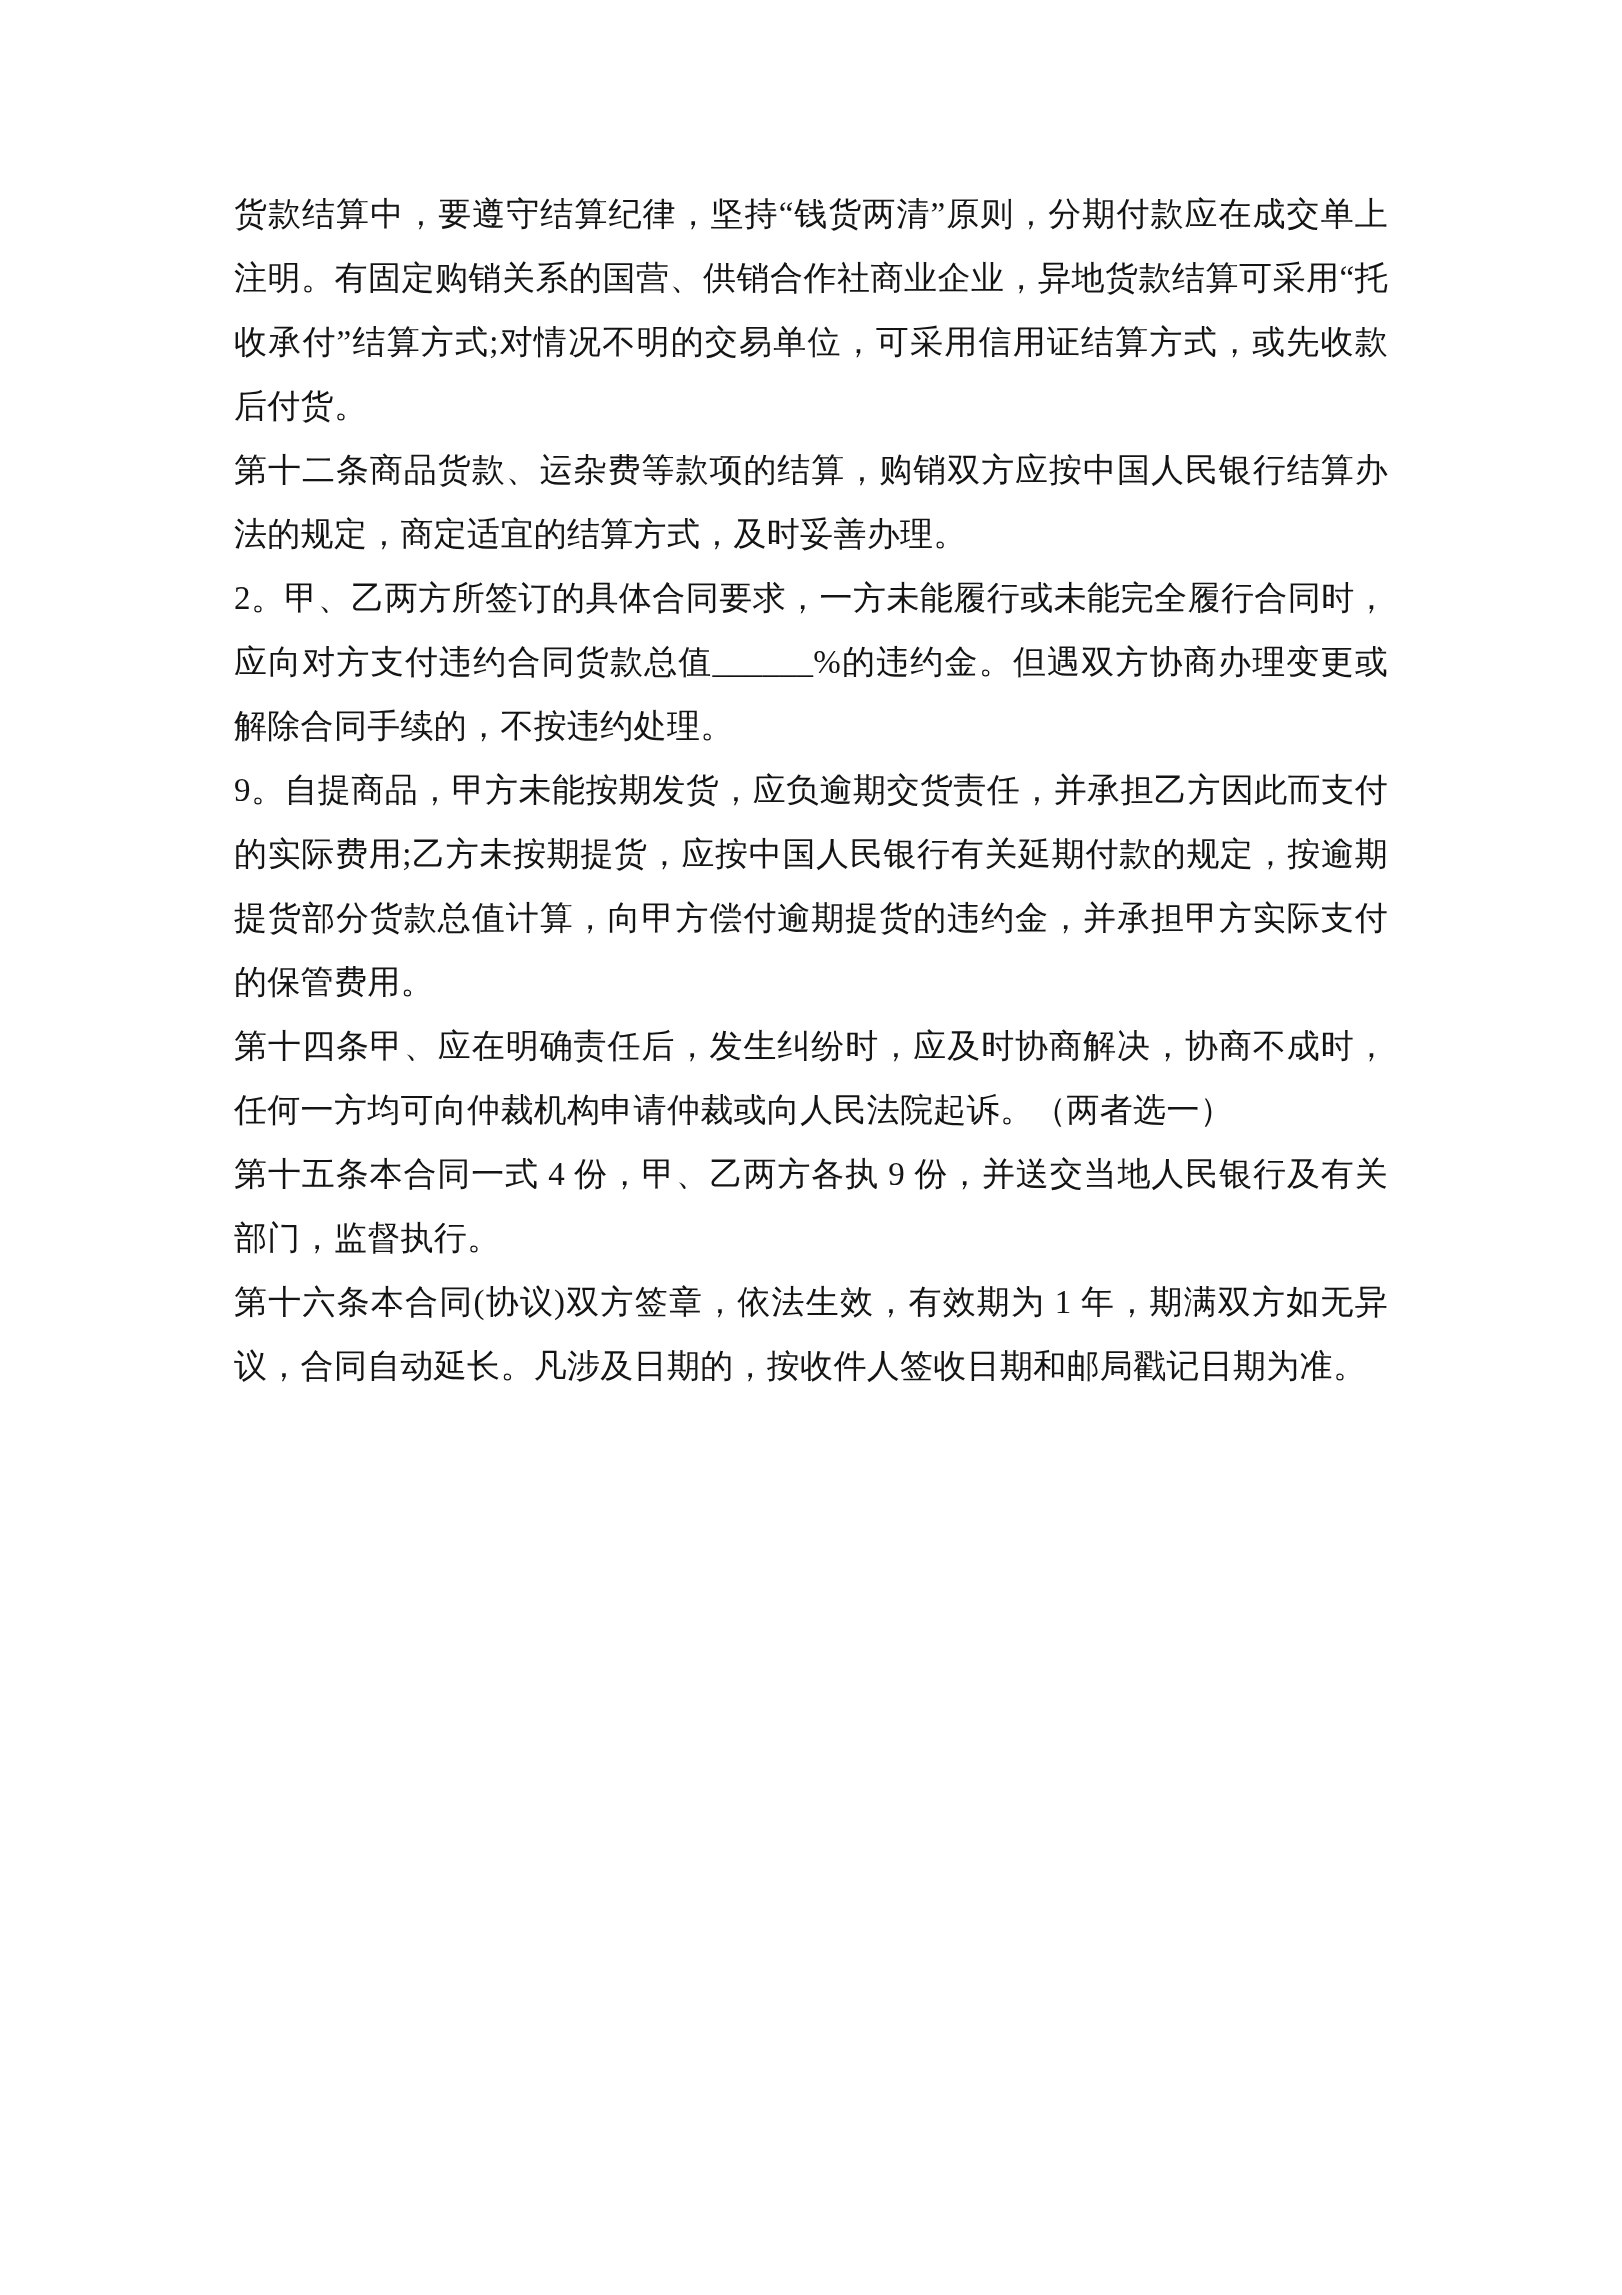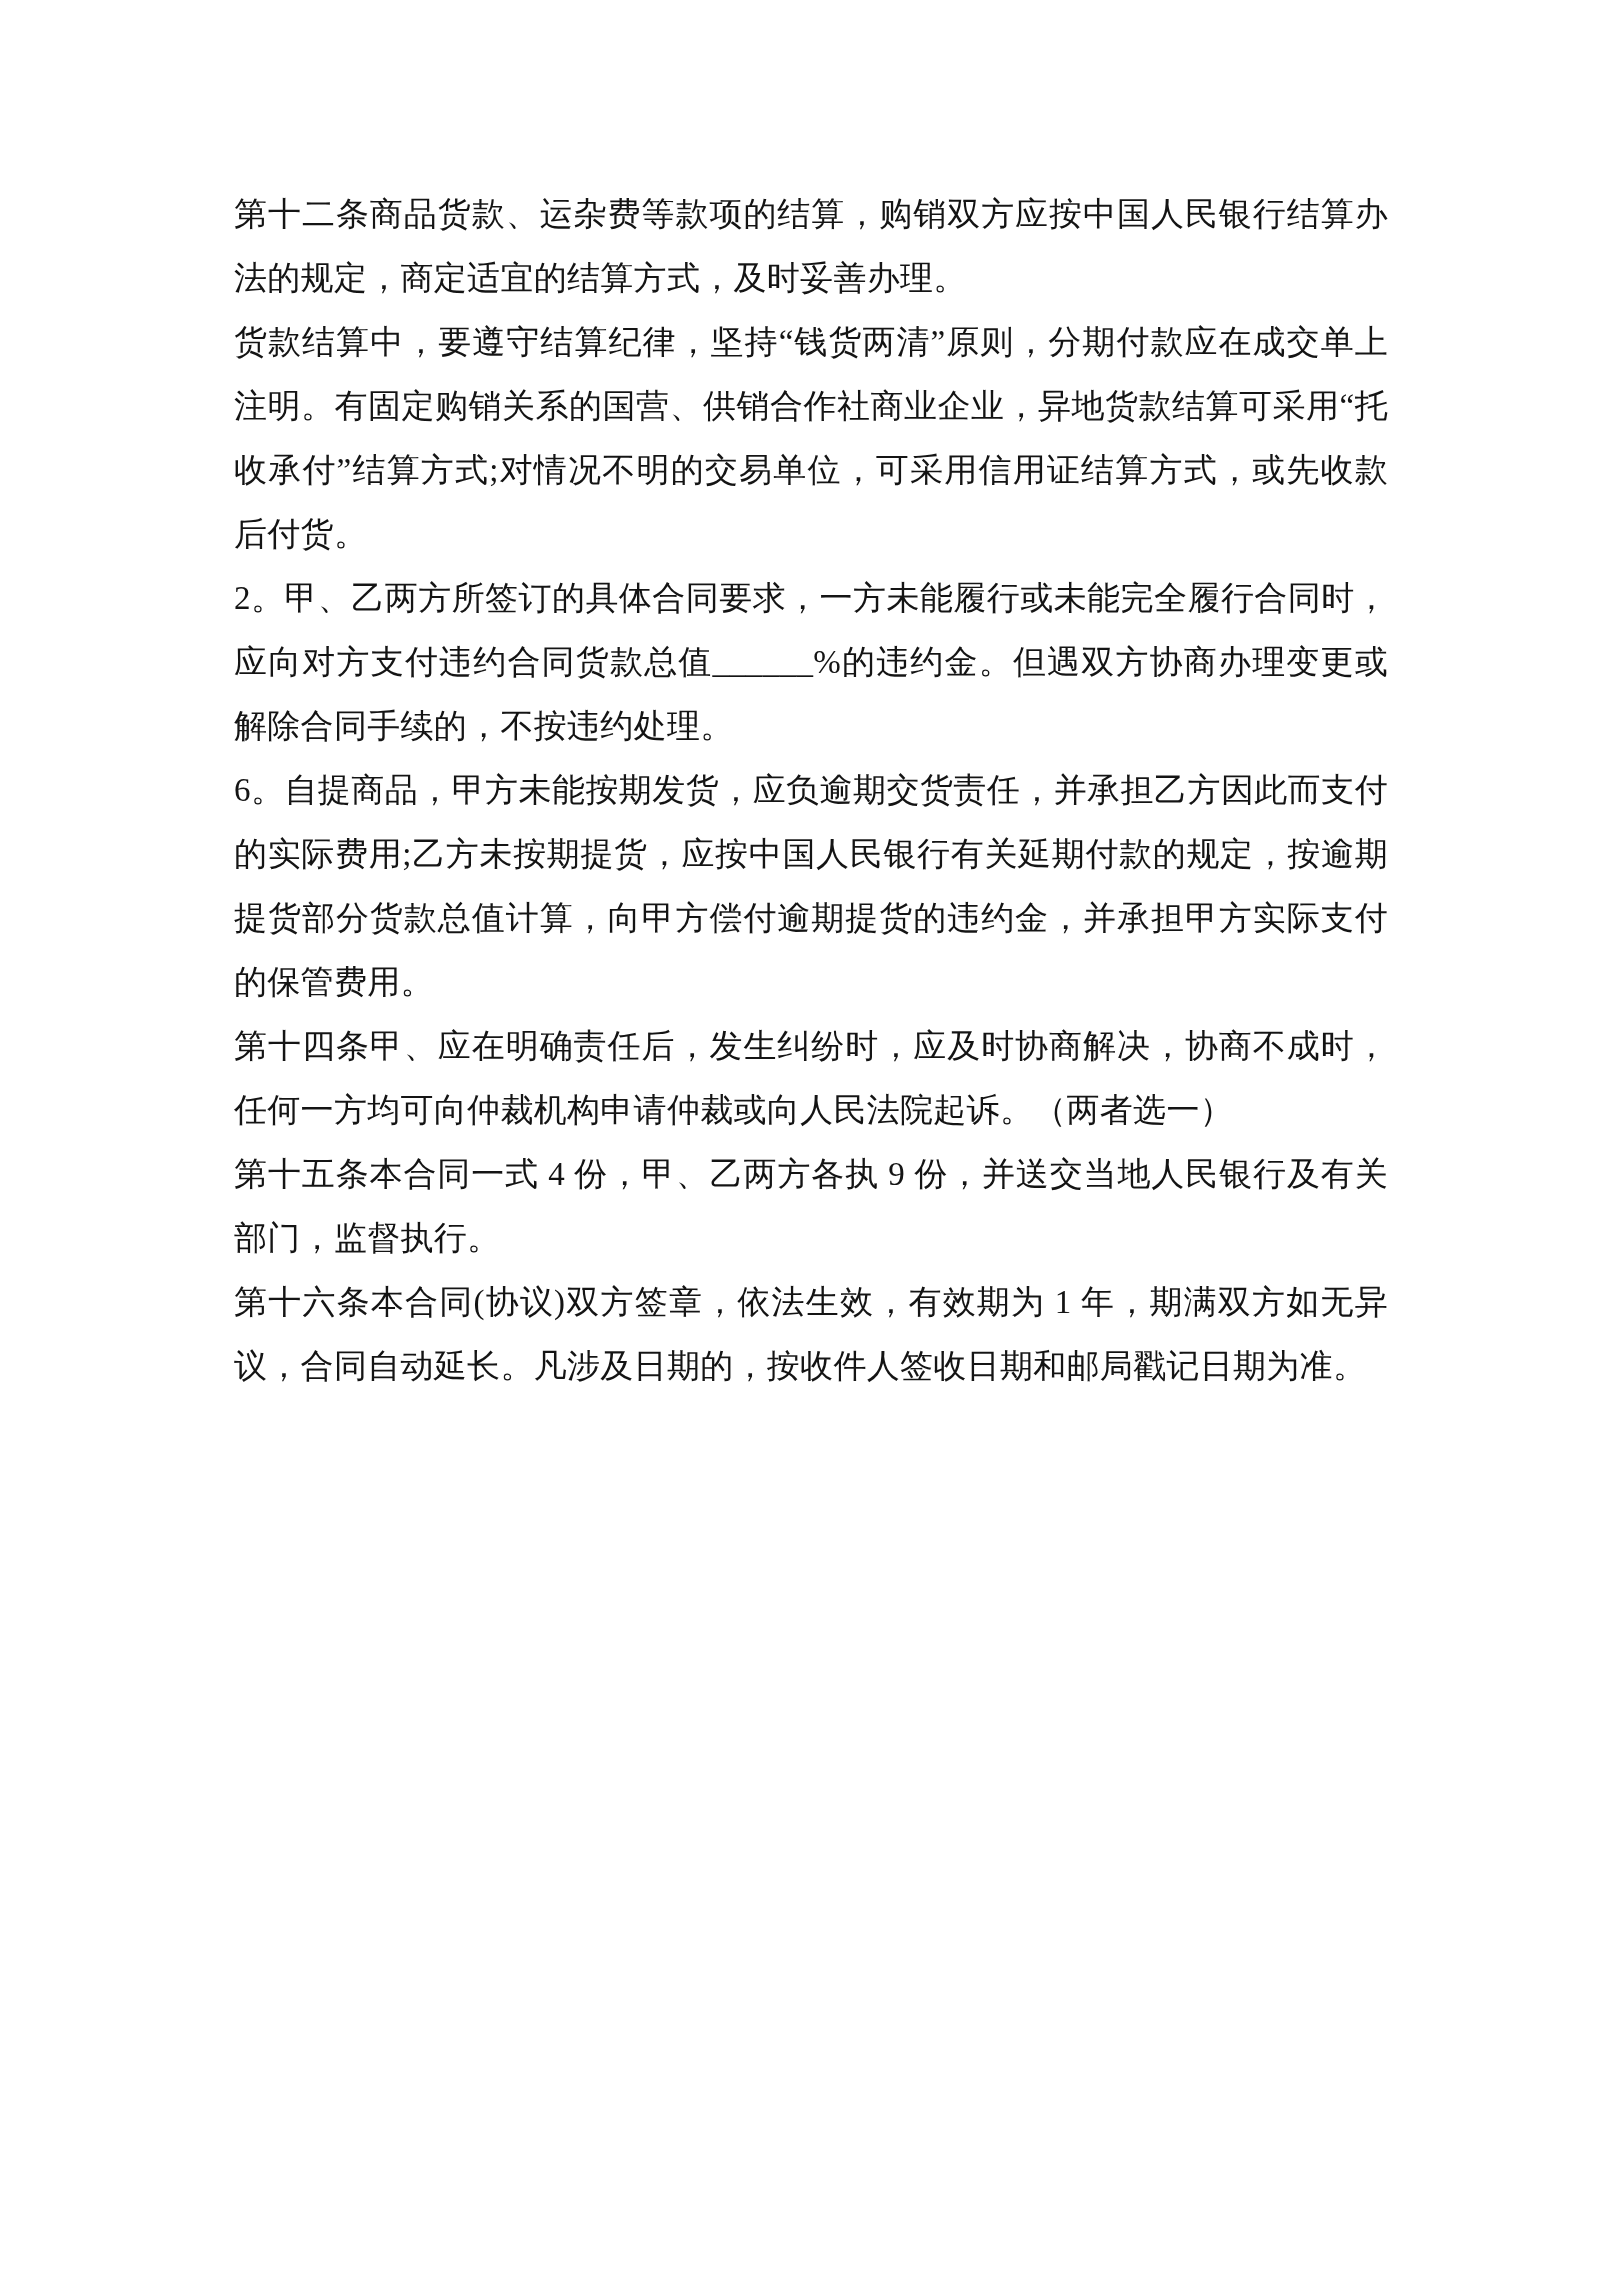--- a/index.html
+++ b/index.html
@@ -27,21 +27,21 @@
     color: #141414;
     text-align: justify;
     word-break: break-all;
     letter-spacing: 0.3px;
   }
 </style>
 </head>
 <body>
 
 <div class="doc-page">
+  <p class="doc-paragraph">货款结算中，要遵守结算纪律，坚持“钱货两清”原则，分期付款应在成交单上注明。有固定购销关系的国营、供销合作社商业企业，异地货款结算可采用“托收承付”结算方式;对情况不明的交易单位，可采用信用证结算方式，或先收款后付货。</p>
   <p class="doc-paragraph">第十二条商品货款、运杂费等款项的结算，购销双方应按中国人民银行结算办法的规定，商定适宜的结算方式，及时妥善办理。</p>
-  <p class="doc-paragraph">货款结算中，要遵守结算纪律，坚持“钱货两清”原则，分期付款应在成交单上注明。有固定购销关系的国营、供销合作社商业企业，异地货款结算可采用“托收承付”结算方式;对情况不明的交易单位，可采用信用证结算方式，或先收款后付货。</p>
   <p class="doc-paragraph">2。甲、乙两方所签订的具体合同要求，一方未能履行或未能完全履行合同时，应向对方支付违约合同货款总值______%的违约金。但遇双方协商办理变更或解除合同手续的，不按违约处理。</p>
-  <p class="doc-paragraph">6。自提商品，甲方未能按期发货，应负逾期交货责任，并承担乙方因此而支付的实际费用;乙方未按期提货，应按中国人民银行有关延期付款的规定，按逾期提货部分货款总值计算，向甲方偿付逾期提货的违约金，并承担甲方实际支付的保管费用。</p>
+  <p class="doc-paragraph">9。自提商品，甲方未能按期发货，应负逾期交货责任，并承担乙方因此而支付的实际费用;乙方未按期提货，应按中国人民银行有关延期付款的规定，按逾期提货部分货款总值计算，向甲方偿付逾期提货的违约金，并承担甲方实际支付的保管费用。</p>
   <p class="doc-paragraph">第十四条甲、应在明确责任后，发生纠纷时，应及时协商解决，协商不成时，任何一方均可向仲裁机构申请仲裁或向人民法院起诉。（两者选一）</p>
   <p class="doc-paragraph">第十五条本合同一式 4 份，甲、乙两方各执 9 份，并送交当地人民银行及有关部门，监督执行。</p>
   <p class="doc-paragraph">第十六条本合同(协议)双方签章，依法生效，有效期为 1 年，期满双方如无异议，合同自动延长。凡涉及日期的，按收件人签收日期和邮局戳记日期为准。</p>
 </div>
 
 
 </body></html>

